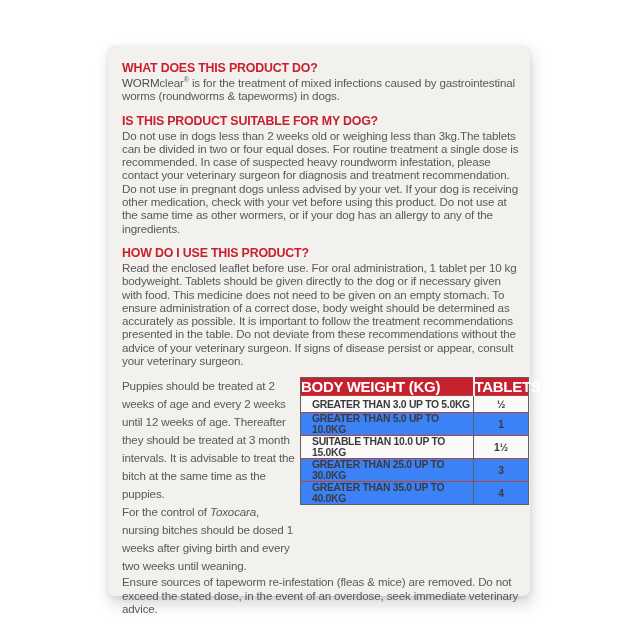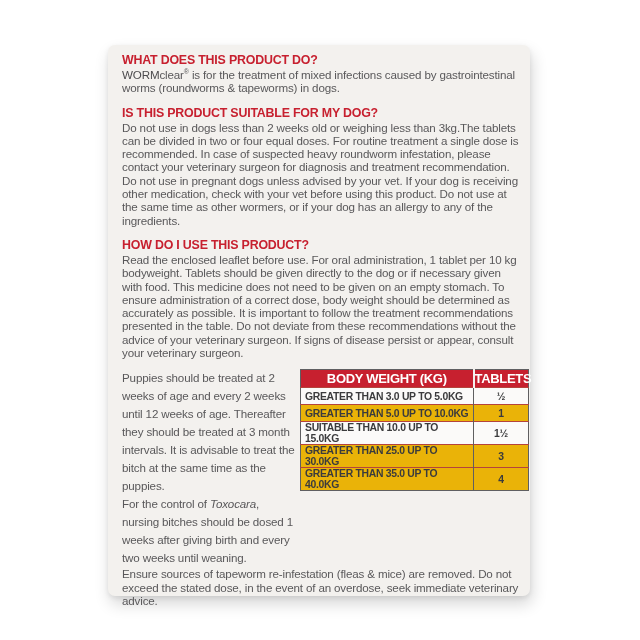--- a/index.html
+++ b/index.html
@@ -29,21 +29,21 @@
     padding: 8px 6px 0 14px;
     box-shadow: 2px 8px 16px rgba(0,0,0,0.16), 0 2px 5px rgba(0,0,0,0.08);
   }
   .heading {
     font-size: 12.4px;
     font-weight: bold;
     color: #c7202f;
     letter-spacing: -0.2px;
     margin: 11px 0 1px 0;
   }
-  .heading.first { margin-top: 0; }
+  .heading.first { margin-top: 8px; }
   .body-text {
     font-size: 11.6px;
     line-height: 13.3px;
     color: #59585a;
     letter-spacing: -0.15px;
     margin: 0;
     max-width: 400px;
   }
   .brand-bold { font-weight: normal; color: #4c4b4d; }
   sup { font-size: 7px; line-height: 0; }
@@ -66,40 +66,40 @@
     border: 1px solid #5f5f61;
     font-weight: bold;
     color: #3b3b3d;
     letter-spacing: -0.3px;
     table-layout: fixed;
     width: 228px;
   }
   .dose-table th {
     background: #c7202f;
     color: #ffffff;
-    font-size: 13px;
+    font-size: 15px;
     height: 17px;
-    text-align: center;
+    text-align: left;
     padding: 0;
     margin-top: 25px;
   }
   .dose-table th + th { border-left: 2px solid #f3f1ee; }
   .dose-table td {
     font-size: 10.4px;
     height: 16px;
     padding: 0;
     border-top: 1px solid #b5433c;
   }
   .dose-table td + td { border-left: 1px solid #5f5f61; }
   .dose-table col.c-weight { width: 173px; }
   .dose-table col.c-tablets { width: 55px; }
-  .dose-table td.w { text-align: left; padding-left: 4px; }
+  .dose-table td.w { text-align: left; padding-left: 11px; }
   .dose-table td.t { text-align: center; }
   .dose-table tr.row-white td { background: #fbfaf9; }
-  .dose-table tr.row-pink td { background: #eab308; margin-left: 36px; }
+  .dose-table tr.row-pink td { background: #3b82f6; margin-left: 36px; }
   .footer-text { max-width: 402px; }
 </style>
 </head>
 <body>
 
 <div class="stage">
   <div class="card">
 
     <div class="section">
       <div class="heading first">WHAT DOES THIS PRODUCT DO?</div>

